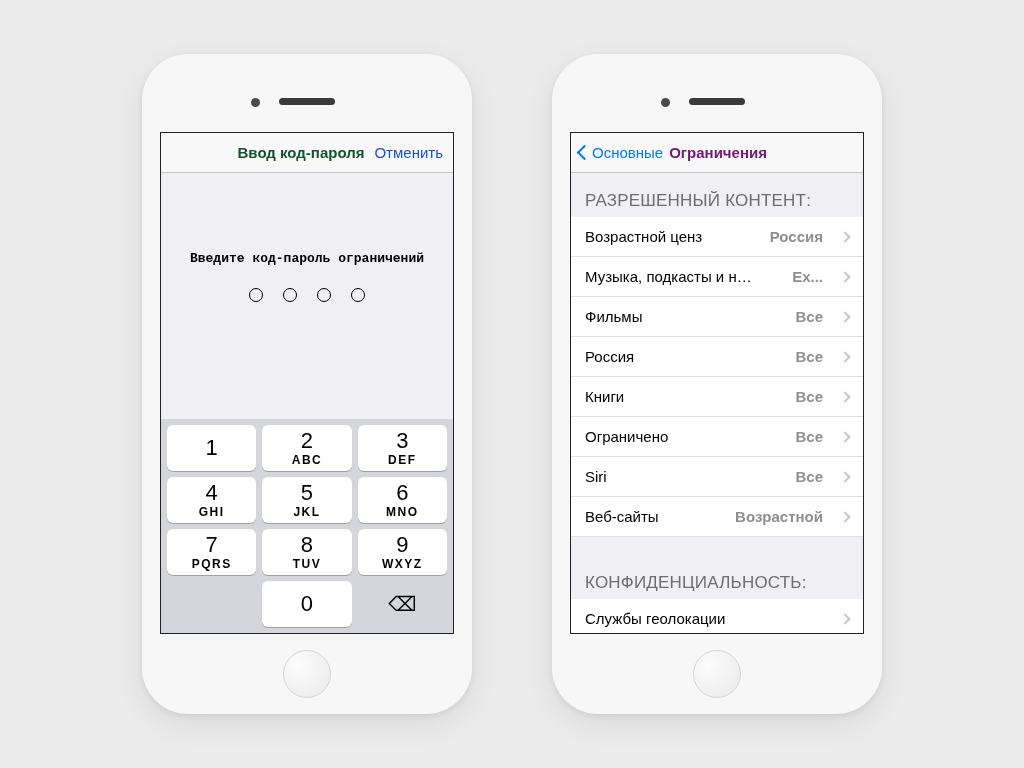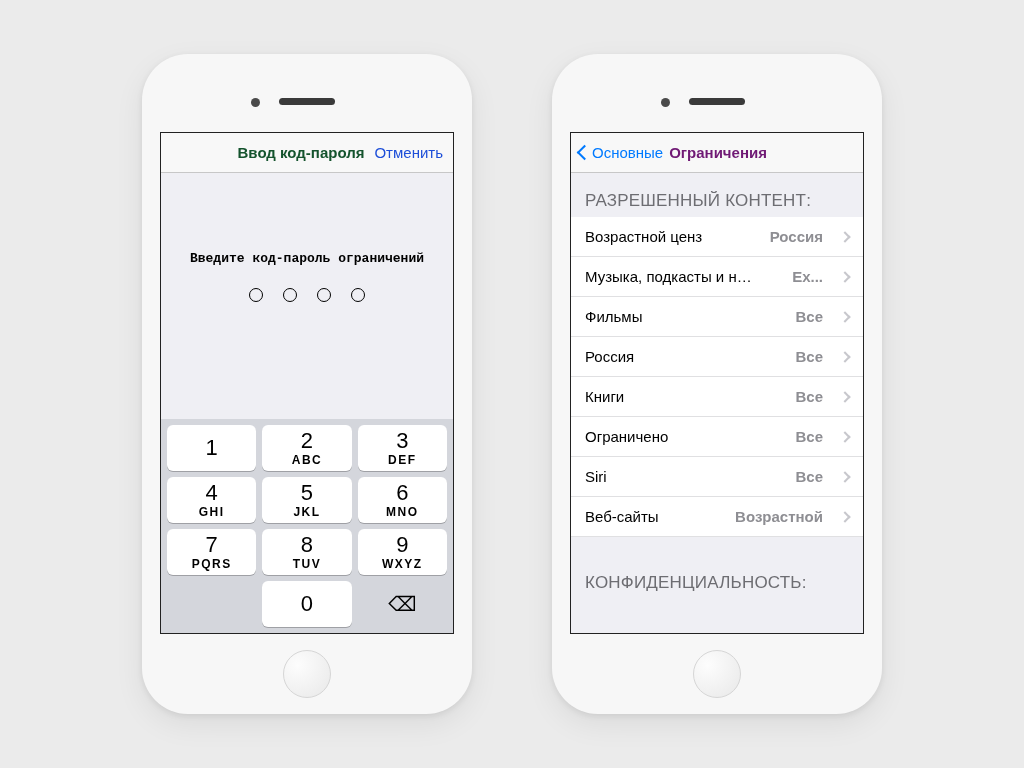--- a/index.html
+++ b/index.html
@@ -230,16 +230,23 @@
       <div class="row">
         <span class="label">Веб-сайты</span>
         <span class="right">
             <span class="value">Возрастной</span>
             <span class="chev-right"></span>
           </span>
       </div>
 
       <div class="section-header tight">Конфиденциальность:</div>
 
+      <div class="row">
+        <span class="label">Службы геолокации</span>
+        <span class="right">
+            <span class="value"></span>
+            <span class="chev-right"></span>
+          </span>
+      </div>
     </div>
   </div>
   <div class="home-btn"></div>
 </div>
 
 </body></html>

